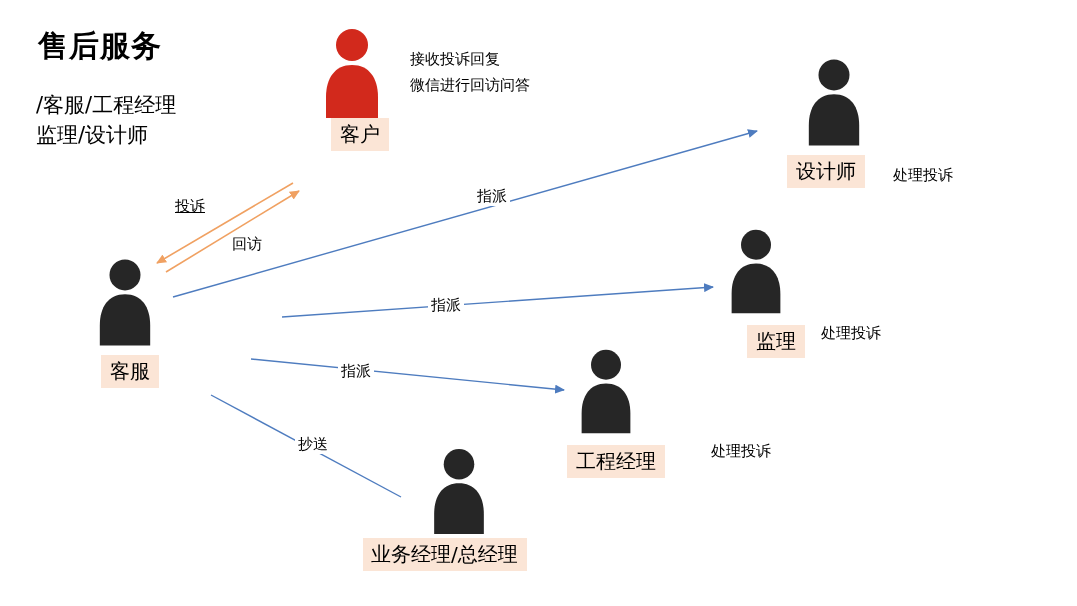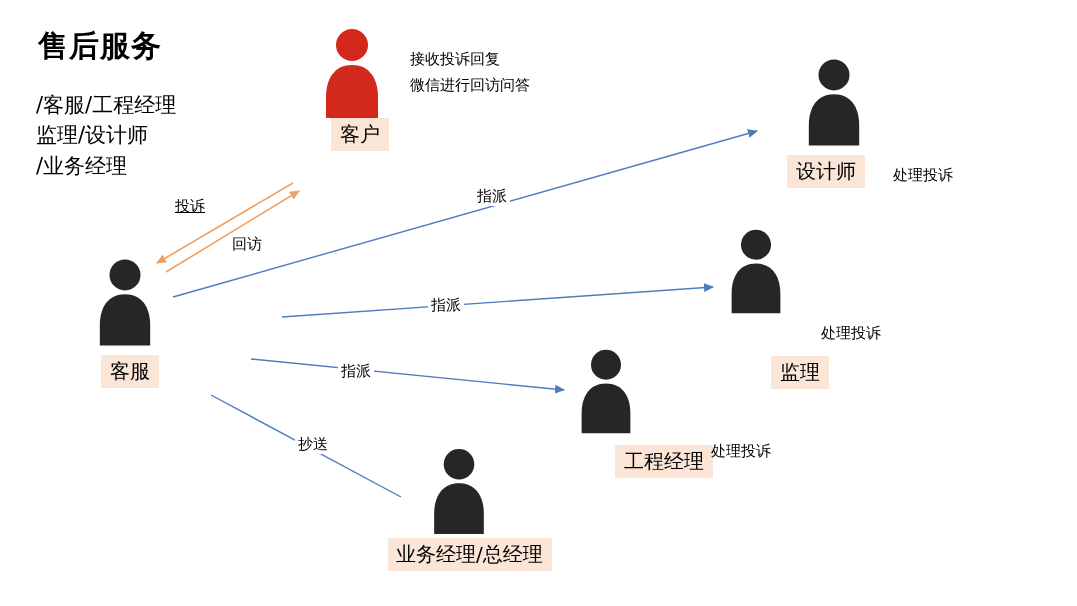--- a/index.html
+++ b/index.html
@@ -48,54 +48,53 @@
 
     <line x1="251" y1="359" x2="564" y2="390" stroke="#4e7cbf" stroke-width="1.4" marker-end="url(#arrow-blue)"></line>
 
     <line x1="211" y1="395" x2="401" y2="497" stroke="#4e7cbf" stroke-width="1.4"></line>
   </svg>
 
   <h1 class="page-title">售后服务</h1>
   <div class="subtitle">
     <div>/客服/工程经理</div>
     <div>监理/设计师</div>
-    <div>/业务经理</div>
   </div>
 
   <svg class="person-icon" style="left:319px; top:28px;" width="66" height="90">
     <use href="#person" fill="#d2291c"></use>
   </svg>
   <div class="node-label" style="left:320px; top:118px;margin-left:11px;">客户</div>
   <div class="note" style="left:410px; top:46px;">
     <div>接收投诉回复</div>
     <div>微信进行回访问答</div>
   </div>
 
   <svg class="person-icon" style="left:803px; top:58px;" width="62" height="88">
     <use href="#person" fill="#262626"></use>
   </svg>
   <div class="node-label" style="left:787px; top:155px;font-family:Liberation Mono, monospace;">设计师</div>
   <div class="note" style="left:893px; top:162px;">处理投诉</div>
 
   <svg class="person-icon" style="left:726px; top:228px;" width="60" height="86">
     <use href="#person" fill="#262626"></use>
   </svg>
-  <div class="node-label" style="left:771px; top:325px;margin-top:31px;">监理</div>
+  <div class="node-label" style="left:747px; top:325px;">监理</div>
   <div class="note" style="left:821px; top:320px;">处理投诉</div>
 
   <svg class="person-icon" style="left:576px; top:348px;" width="60" height="86">
     <use href="#person" fill="#262626"></use>
   </svg>
-  <div class="node-label" style="left:567px; top:445px;margin-left:48px;">工程经理</div>
+  <div class="node-label" style="left:567px; top:445px;">工程经理</div>
   <div class="note" style="left:711px; top:438px;">处理投诉</div>
 
   <svg class="person-icon" style="left:428px; top:448px;" width="62" height="86">
     <use href="#person" fill="#262626"></use>
   </svg>
-  <div class="node-label" style="left:388px; top:538px;padding-left:8px;">业务经理/总经理</div>
+  <div class="node-label" style="left:363px; top:538px;padding-left:8px;">业务经理/总经理</div>
 
   <svg class="person-icon" style="left:94px; top:258px;" width="62" height="88">
     <use href="#person" fill="#262626"></use>
   </svg>
   <div class="node-label" style="left:101px; top:355px;">客服</div>
 
   <div class="edge-label" style="left:172px; top:197px;text-decoration:underline;">投诉</div>
   <div class="edge-label" style="left:229px; top:235px;text-align:center;">回访</div>
   <div class="edge-label" style="left:474px; top:187px;">指派</div>
   <div class="edge-label" style="left:428px; top:296px;">指派</div>

